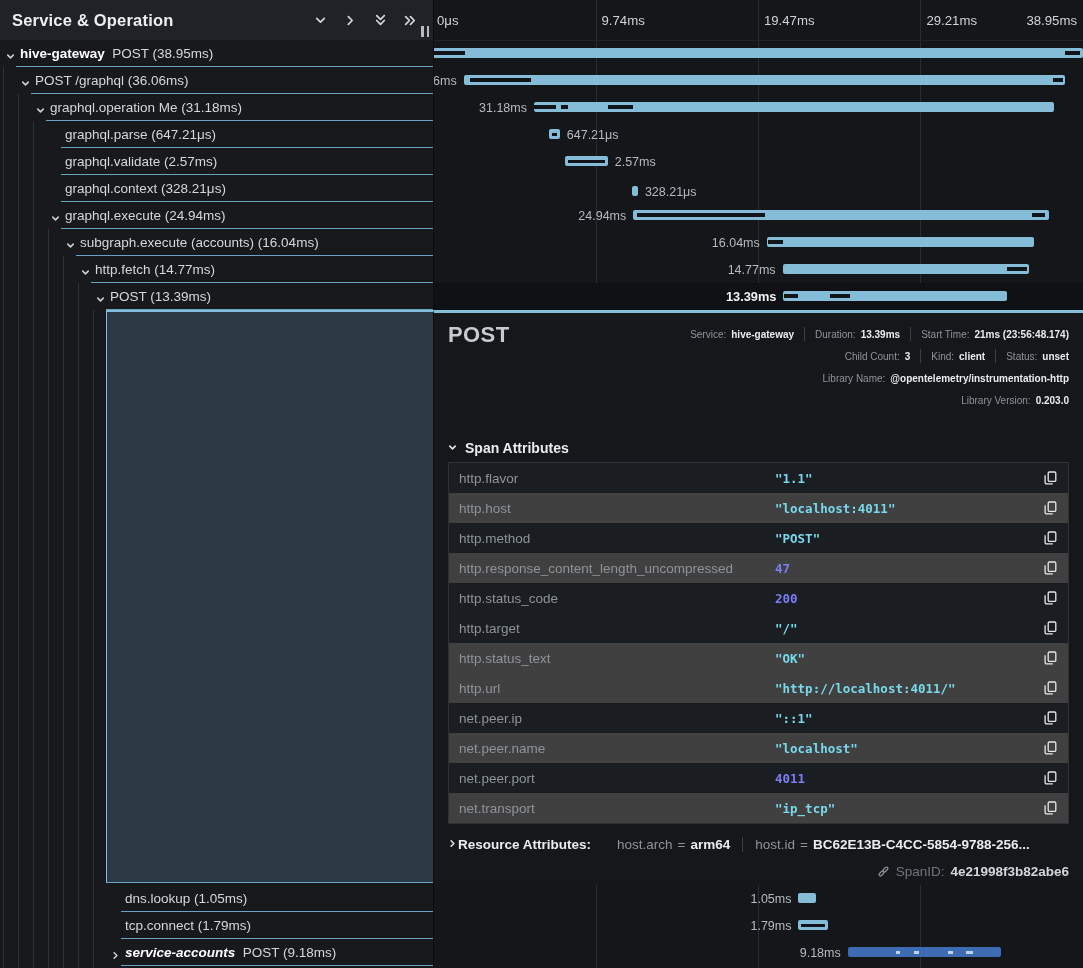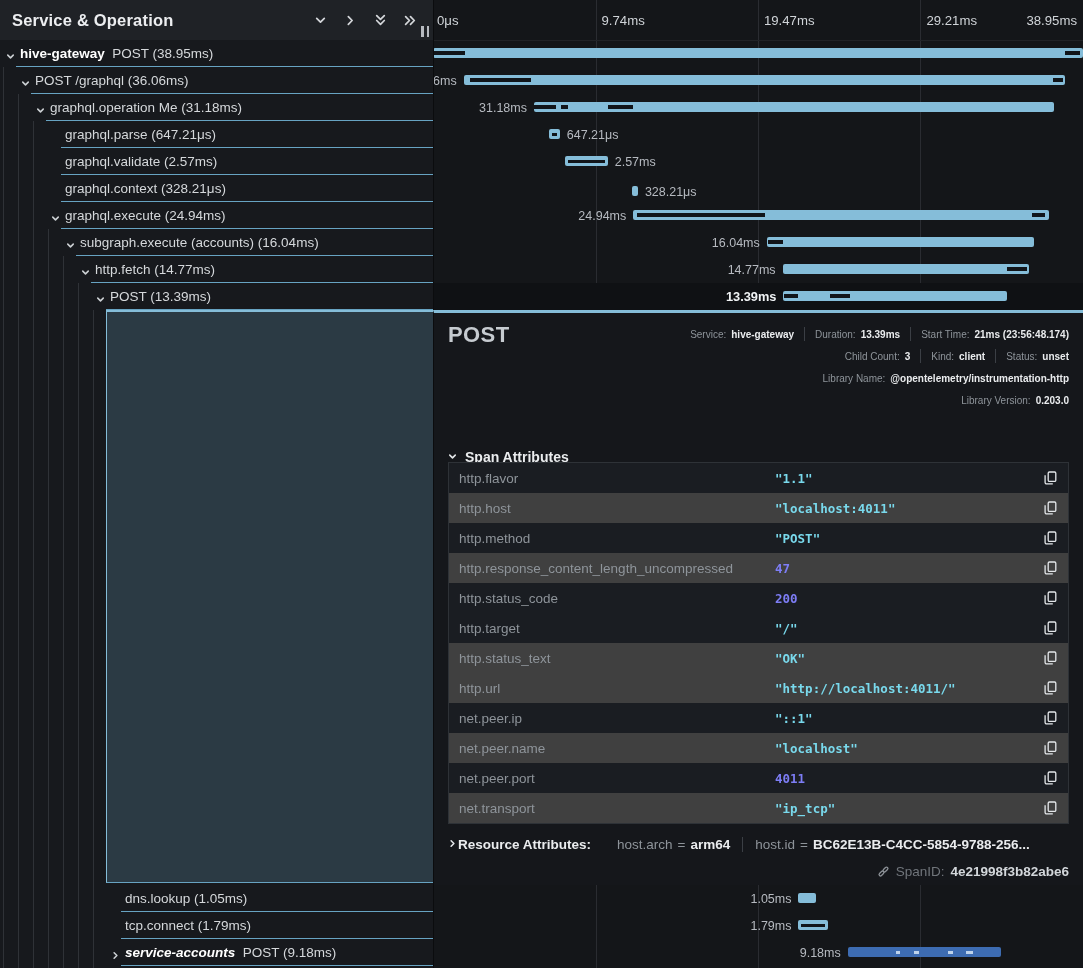--- a/index.html
+++ b/index.html
@@ -43,21 +43,21 @@
              border-left:1.5px solid var(--accent,#85bdd9);border-top:2px solid var(--accent,#85bdd9);
              border-bottom:1px solid var(--underline,#67a3c2);box-sizing:border-box;z-index:3;}
   .detail{position:absolute;left:433px;top:310px;width:650px;height:575px;background:#15171b;
           border-top:3px solid var(--accent,#85bdd9);border-left:1px solid #0b0c0e;box-sizing:border-box;z-index:3;}
   .dtitle{position:absolute;left:14px;top:9px;font-size:22px;font-weight:600;color:#c6cbd0;letter-spacing:.4px;}
   .dmeta{position:absolute;right:14px;top:10px;}
   .mline{display:flex;justify-content:flex-end;align-items:center;height:22px;font-size:10px;}
   .mlabel{color:#8e949a;margin-right:5px;white-space:nowrap;}
   .mvalue{color:#eaecee;font-weight:700;white-space:nowrap;}
   .msep{width:1px;height:14px;background:#3b3f45;margin:0 10px;}
-  .sa-head{position:absolute;left:13px;top:136px;display:flex;align-items:flex-start;gap:7px;
+  .sa-head{position:absolute;left:13px;top:127px;display:flex;align-items:flex-start;gap:7px;
            font-size:14px;font-weight:700;color:#eaecee;cursor:pointer;}
   .attr-table{position:absolute;left:14px;right:14px;top:149px;border:1px solid #2e3237;}
   .arow{height:30px;display:flex;align-items:center;}
   .arow.odd{background:#1a1d22;}
   .arow.even{background:#404040;}
   .akey{width:316px;padding-left:10px;font-size:13.5px;color:#8e949a;white-space:nowrap;overflow:hidden;flex:none;}
   .aval{font-family:"DejaVu Sans Mono",monospace;font-size:12.5px;font-weight:700;white-space:nowrap;}
   .aval.str{color:var(--string-value,#79d9ec);}
   .aval.num{color:var(--number-value,#7d7df5);}
   .acopy{margin-left:auto;margin-right:9px;width:18px;height:18px;display:flex;align-items:center;

